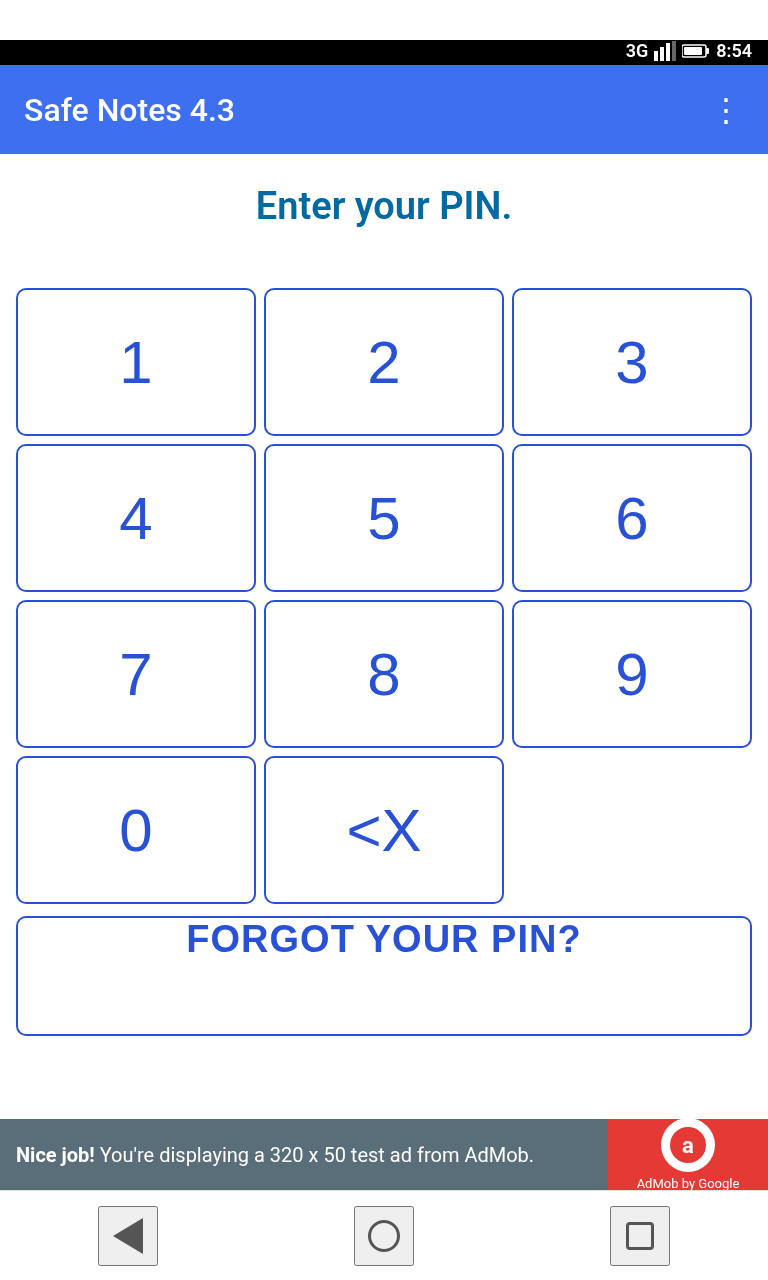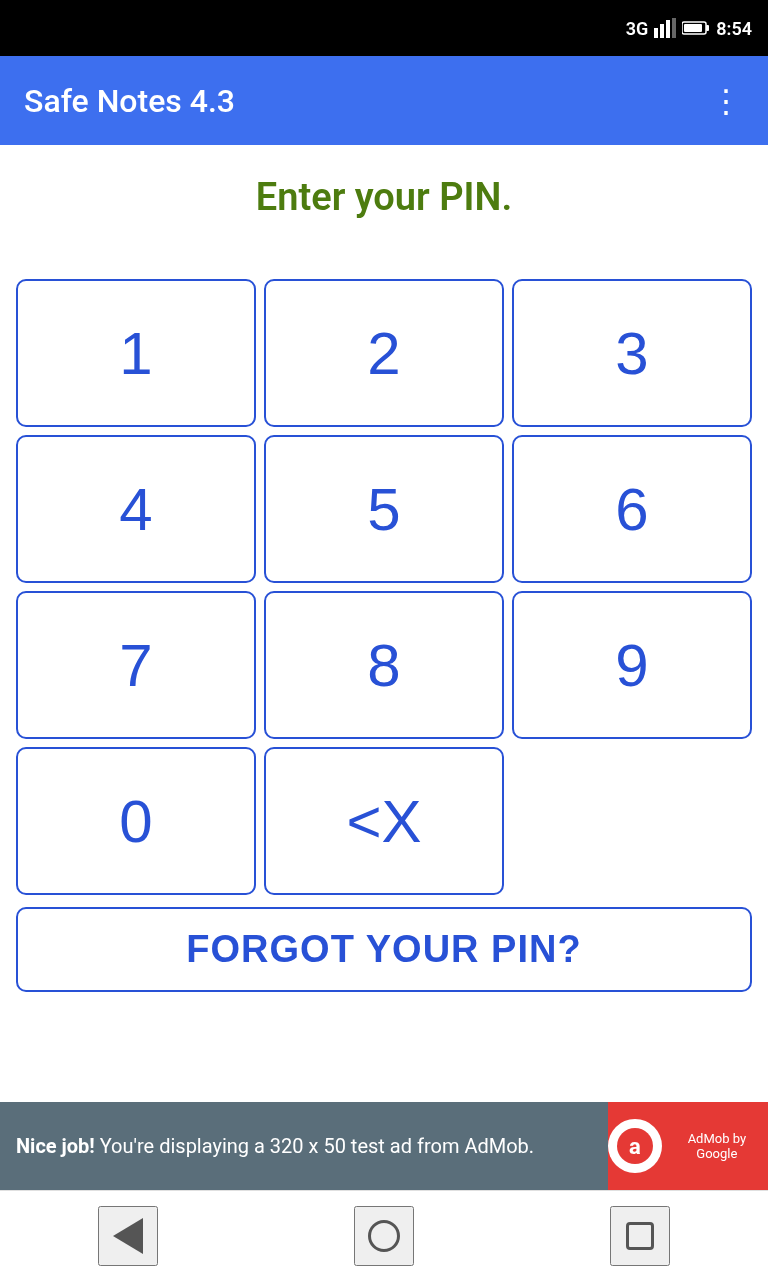--- a/index.html
+++ b/index.html
@@ -10,27 +10,28 @@
       min-height: 1280px;
       font-family: 'Roboto', Arial, sans-serif;
       background: #fff;
       display: flex;
       flex-direction: column;
     }
 
     
     .status-bar {
       background: #000;
-      height: 56px;
-      display: flex;
-      align-items: center;
+      height: 25px;
+      display: flex;
+      align-items: flex-start;
       justify-content: flex-end;
       padding: 0 16px;
       gap: 8px;
       flex-shrink: 0;
+      margin-top: 40px;
     }
     .status-bar-text {
       color: #fff;
       font-size: 18px;
       font-weight: 600;
     }
     .status-icons {
       display: flex;
       align-items: center;
       gap: 6px;
@@ -62,21 +63,21 @@
     .main-content {
       flex: 1;
       display: flex;
       flex-direction: column;
       align-items: center;
       padding: 30px 16px 16px;
       background: #fff;
     }
 
     .enter-pin-title {
-      color: #4d7c0f;
+      color: #0369a1;
       font-size: 38px;
       font-weight: 600;
       margin-bottom: 60px;
       text-align: center;
     }
 
     
     .keypad {
       width: 100%;
       max-width: 760px;
@@ -103,37 +104,36 @@
       font-weight: 500;
     }
 
     
     .forgot-pin-btn {
       width: 100%;
       max-width: 760px;
       background: #fff;
       border: 2.5px solid #2851d6;
       border-radius: 10px;
-      height: 85px;
-      display: flex;
-      align-items: center;
+      height: 120px;
+      display: flex;
       justify-content: center;
       cursor: pointer;
       margin-top: 4px;
     }
     .forgot-pin-label {
       color: #2851d6;
       font-size: 38px;
       font-weight: 700;
       letter-spacing: 1px;
     }
 
     
     .ad-banner {
-      height: 88px;
+      height: 71px;
       background: #5a6e7a;
       display: flex;
       align-items: center;
       overflow: hidden;
       flex-shrink: 0;
       margin-top: auto;
     }
     .ad-banner-content {
       flex: 1;
       padding: 10px 16px;
@@ -144,21 +144,21 @@
       line-height: 1.4;
     }
     .ad-banner-text strong {
       font-weight: 700;
     }
     .ad-logo {
       width: 160px;
       height: 100px;
       background: #e53935;
       display: flex;
-      flex-direction: row;
+      flex-direction: column;
       align-items: center;
       justify-content: center;
       flex-shrink: 0;
       gap: 4px;
     }
     .ad-logo-circle {
       width: 54px;
       height: 54px;
       background: #fff;
       border-radius: 50%;

